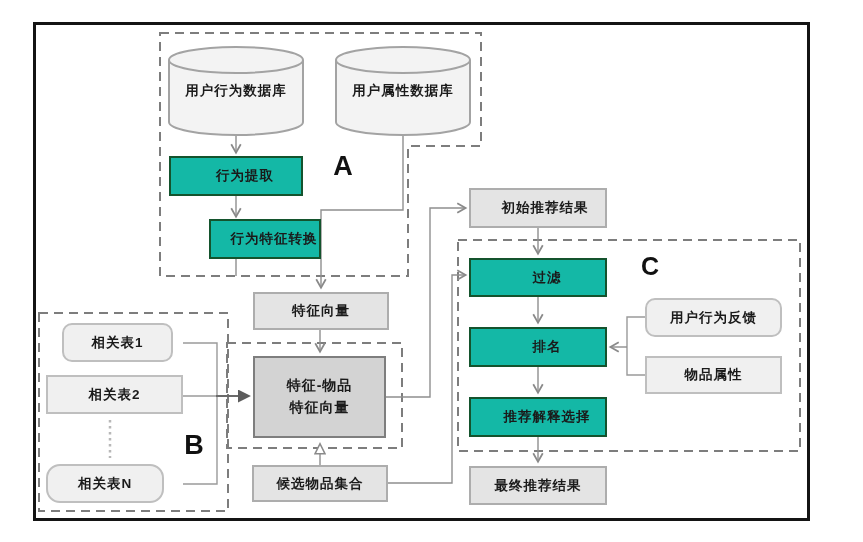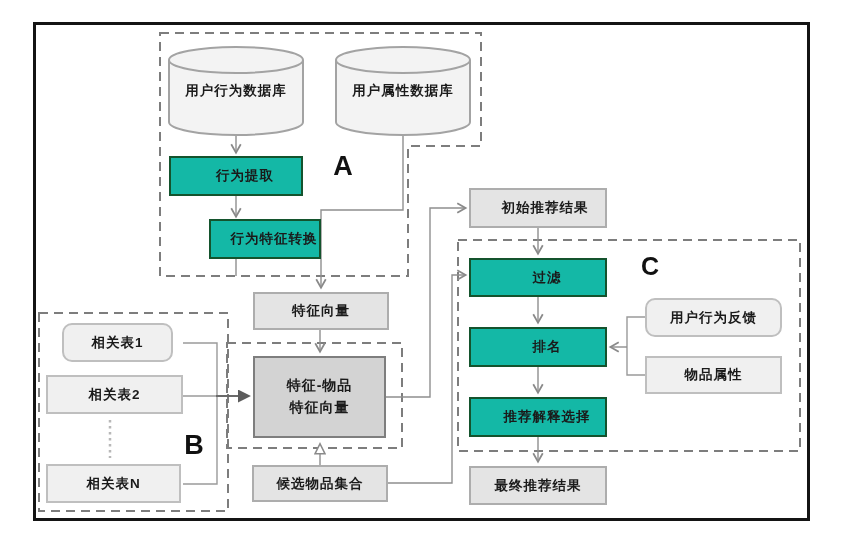--- a/index.html
+++ b/index.html
@@ -101,21 +101,21 @@
 
   <div class="dbtext" style="left:169px;top:64px;width:134px;height:54px;">用户行为数据库</div>
   <div class="dbtext" style="left:336px;top:64px;width:134px;height:54px;">用户属性数据库</div>
 
   <div class="node n-mid" style="left:169px;top:156px;width:134px;height:40px;">行为提取</div>
   <div class="node n-mid" style="left:169px;top:219px;width:112px;height:40px;margin-left:40px;">行为特征转换</div>
   <div class="node n-light" style="left:253px;top:292px;width:136px;height:38px;">特征向量</div>
 
   <div class="node n-pale" style="left:62px;top:323px;width:111px;height:39px;border-radius:10px;">相关表1</div>
   <div class="node n-pale" style="left:46px;top:375px;width:137px;height:39px;">相关表2</div>
-  <div class="node n-pale" style="left:46px;top:464px;width:135px;height:39px;">相关表N</div>
+  <div class="node n-pale" style="left:46px;top:464px;width:118px;height:39px;border-radius:14px;">相关表N</div>
 
   <div class="node n-core" style="left:253px;top:356px;width:133px;height:82px;flex-direction:column;">
     <span>特征-物品</span>
     <span>特征向量</span>
   </div>
 
   <div class="node n-light" style="left:252px;top:465px;width:136px;height:37px;">候选物品集合</div>
 
   <div class="node n-light" style="left:469px;top:188px;width:138px;height:40px;padding-left:14px;">初始推荐结果</div>
   <div class="node n-mid" style="left:469px;top:258px;width:138px;height:39px;">过滤</div>

